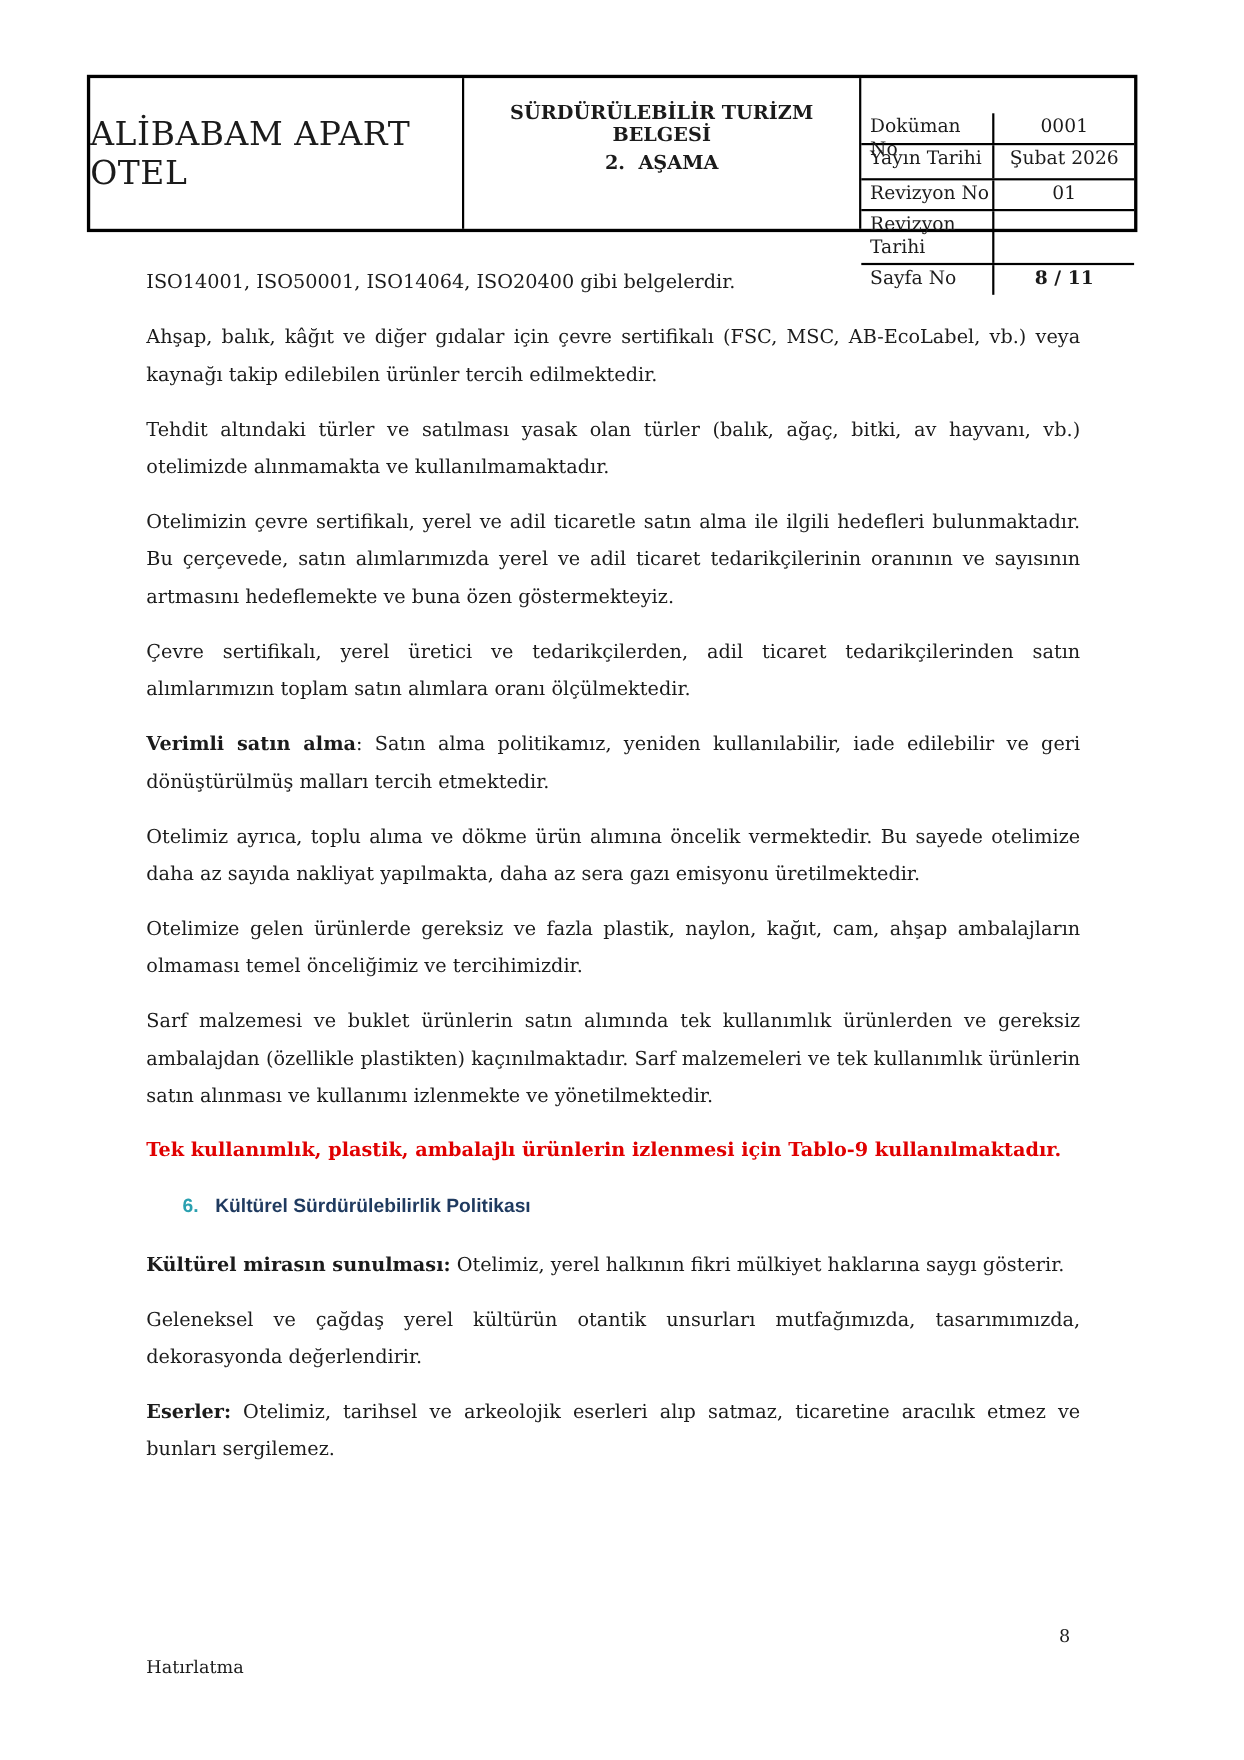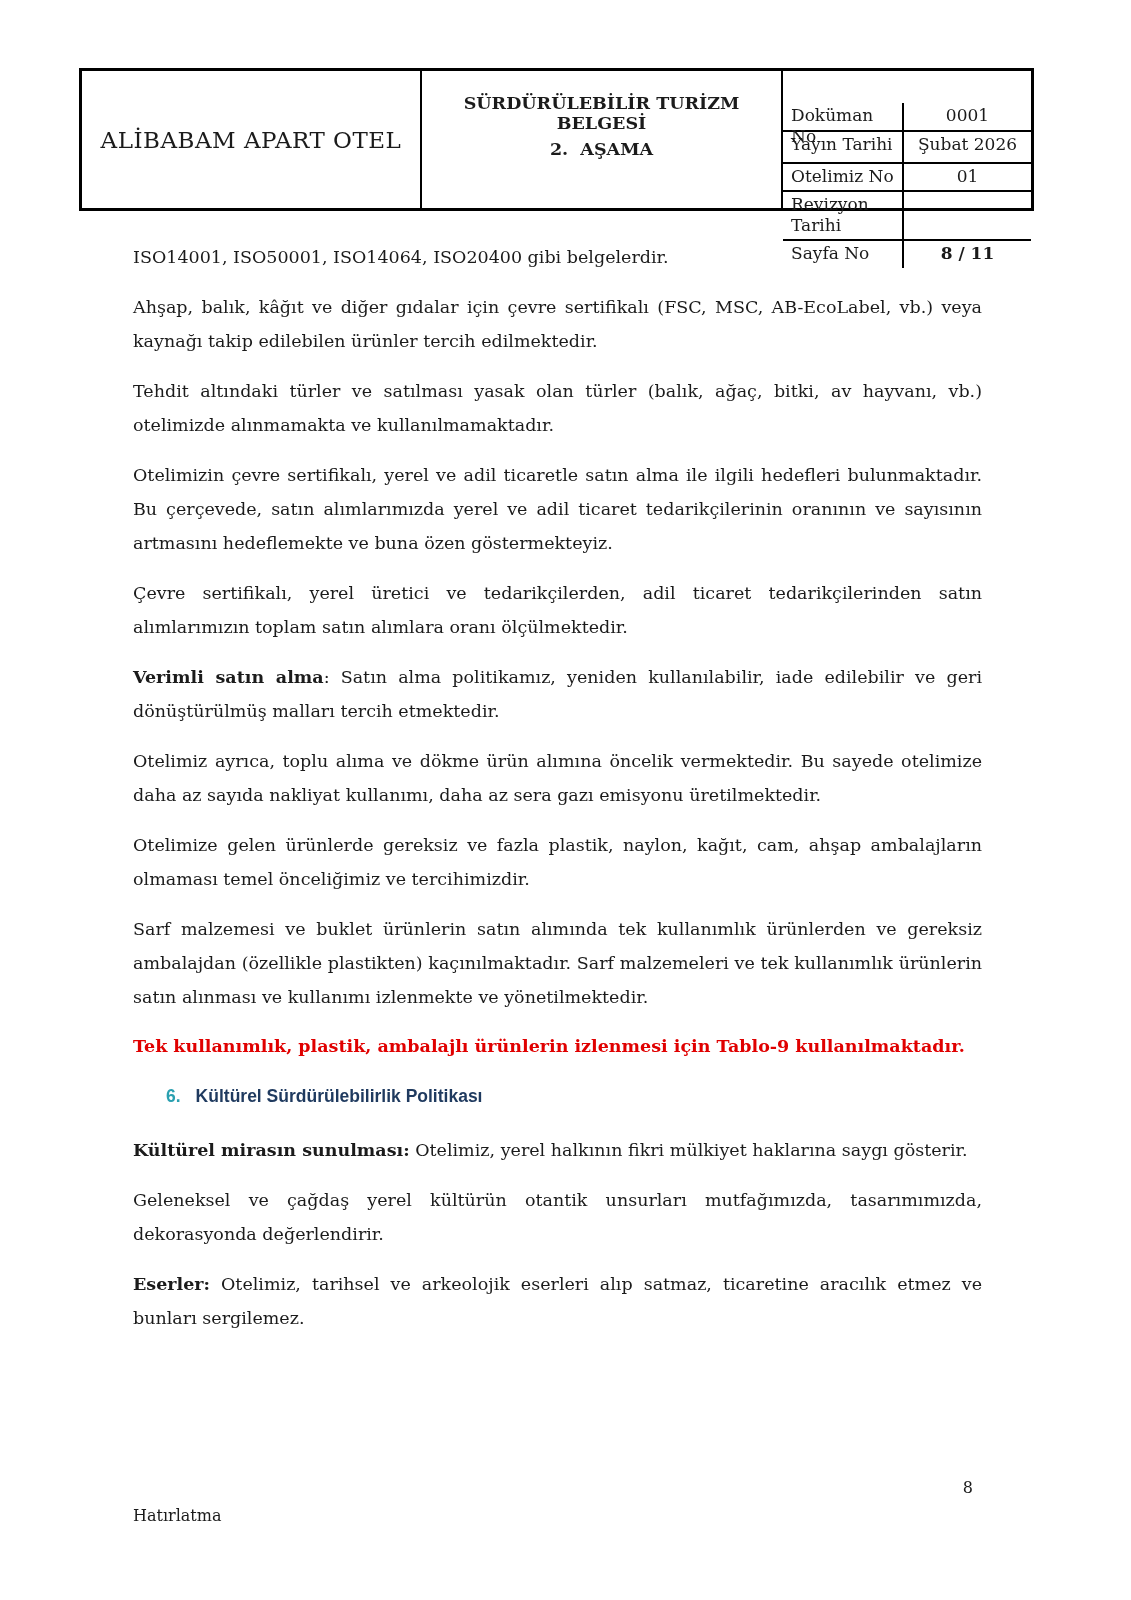--- a/index.html
+++ b/index.html
@@ -16,21 +16,21 @@
   .hdr {
     position:absolute; left:79px; top:68px;
     width:949px; height:137px;
     border:3px solid #000;
     display:flex;
   }
   .hdr-left {
     width:338px; border-right:2px solid #000;
     display:flex; align-items:center; justify-content:center;
   }
-  .hotel-name { font-size:23px; letter-spacing:0.5px; }
+  .hotel-name { font-size:30px; letter-spacing:0.5px; }
   .hdr-mid {
     width:361px; border-right:2px solid #000;
     display:flex; flex-direction:column; align-items:center; justify-content:center;
     text-align:center; padding-bottom:28px; box-sizing:border-box;
   }
   .doc-title { font-weight:bold; font-size:17.5px; }
   .doc-stage { font-weight:bold; font-size:17.5px; margin-top:6px; white-space:pre-wrap; }
   .hdr-right { flex:1; display:flex; flex-direction:column;margin-top:32px; }
   .meta-row { display:flex; border-bottom:2px solid #000; flex:0 0 auto; }
   .meta-row:last-child { border-bottom:none; }
@@ -92,42 +92,42 @@
     <div class="hdr-right">
       <div class="meta-row r1">
         <div class="meta-label">Doküman No</div>
         <div class="meta-value">0001</div>
       </div>
       <div class="meta-row r2">
         <div class="meta-label">Yayın Tarihi</div>
         <div class="meta-value">Şubat 2026</div>
       </div>
       <div class="meta-row r3">
-        <div class="meta-label">Otelimiz No</div>
+        <div class="meta-label">Revizyon No</div>
         <div class="meta-value">01</div>
       </div>
       <div class="meta-row r4">
         <div class="meta-label">Revizyon Tarihi</div>
         <div class="meta-value"></div>
       </div>
       <div class="meta-row r5">
         <div class="meta-label">Sayfa No</div>
         <div class="meta-value bold">8 / 11</div>
       </div>
     </div>
   </div>
 
   <div class="body-text">
     <p>ISO14001, ISO50001, ISO14064, ISO20400 gibi belgelerdir.</p>
     <p>Ahşap, balık, kâğıt ve diğer gıdalar için çevre sertifikalı (FSC, MSC, AB-EcoLabel, vb.) veya kaynağı takip edilebilen ürünler tercih edilmektedir.</p>
     <p>Tehdit altındaki türler ve satılması yasak olan türler (balık, ağaç, bitki, av hayvanı, vb.) otelimizde alınmamakta ve kullanılmamaktadır.</p>
     <p>Otelimizin çevre sertifikalı, yerel ve adil ticaretle satın alma ile ilgili hedefleri bulunmaktadır. Bu çerçevede, satın alımlarımızda yerel ve adil ticaret tedarikçilerinin oranının ve sayısının artmasını hedeflemekte ve buna özen göstermekteyiz.</p>
     <p>Çevre sertifikalı, yerel üretici ve tedarikçilerden, adil ticaret tedarikçilerinden satın alımlarımızın toplam satın alımlara oranı ölçülmektedir.</p>
     <p><span class="lead">Verimli satın alma</span><span>: Satın alma politikamız, yeniden kullanılabilir, iade edilebilir ve geri dönüştürülmüş malları tercih etmektedir.</span></p>
-    <p>Otelimiz ayrıca, toplu alıma ve dökme ürün alımına öncelik vermektedir. Bu sayede otelimize daha az sayıda nakliyat kullanımı, daha az sera gazı emisyonu üretilmektedir.</p>
+    <p>Otelimiz ayrıca, toplu alıma ve dökme ürün alımına öncelik vermektedir. Bu sayede otelimize daha az sayıda nakliyat yapılmakta, daha az sera gazı emisyonu üretilmektedir.</p>
     <p>Otelimize gelen ürünlerde gereksiz ve fazla plastik, naylon, kağıt, cam, ahşap ambalajların olmaması temel önceliğimiz ve tercihimizdir.</p>
     <p>Sarf malzemesi ve buklet ürünlerin satın alımında tek kullanımlık ürünlerden ve gereksiz ambalajdan (özellikle plastikten) kaçınılmaktadır. Sarf malzemeleri ve tek kullanımlık ürünlerin satın alınması ve kullanımı izlenmekte ve yönetilmektedir.</p>
     <p class="redline">Tek kullanımlık, plastik, ambalajlı ürünlerin izlenmesi için Tablo-9 kullanılmaktadır.</p>
     <p class="section-heading"><span class="num">6.</span><span>Kültürel Sürdürülebilirlik Politikası</span></p>
     <p><span class="lead">Kültürel mirasın sunulması:</span><span> Otelimiz, yerel halkının fikri mülkiyet haklarına saygı gösterir.</span></p>
     <p>Geleneksel ve çağdaş yerel kültürün otantik unsurları mutfağımızda, tasarımımızda, dekorasyonda değerlendirir.</p>
     <p><span class="lead">Eserler:</span><span> Otelimiz, tarihsel ve arkeolojik eserleri alıp satmaz, ticaretine aracılık etmez ve bunları sergilemez.</span></p>
   </div>
 
   <div class="page-num">8</div>

